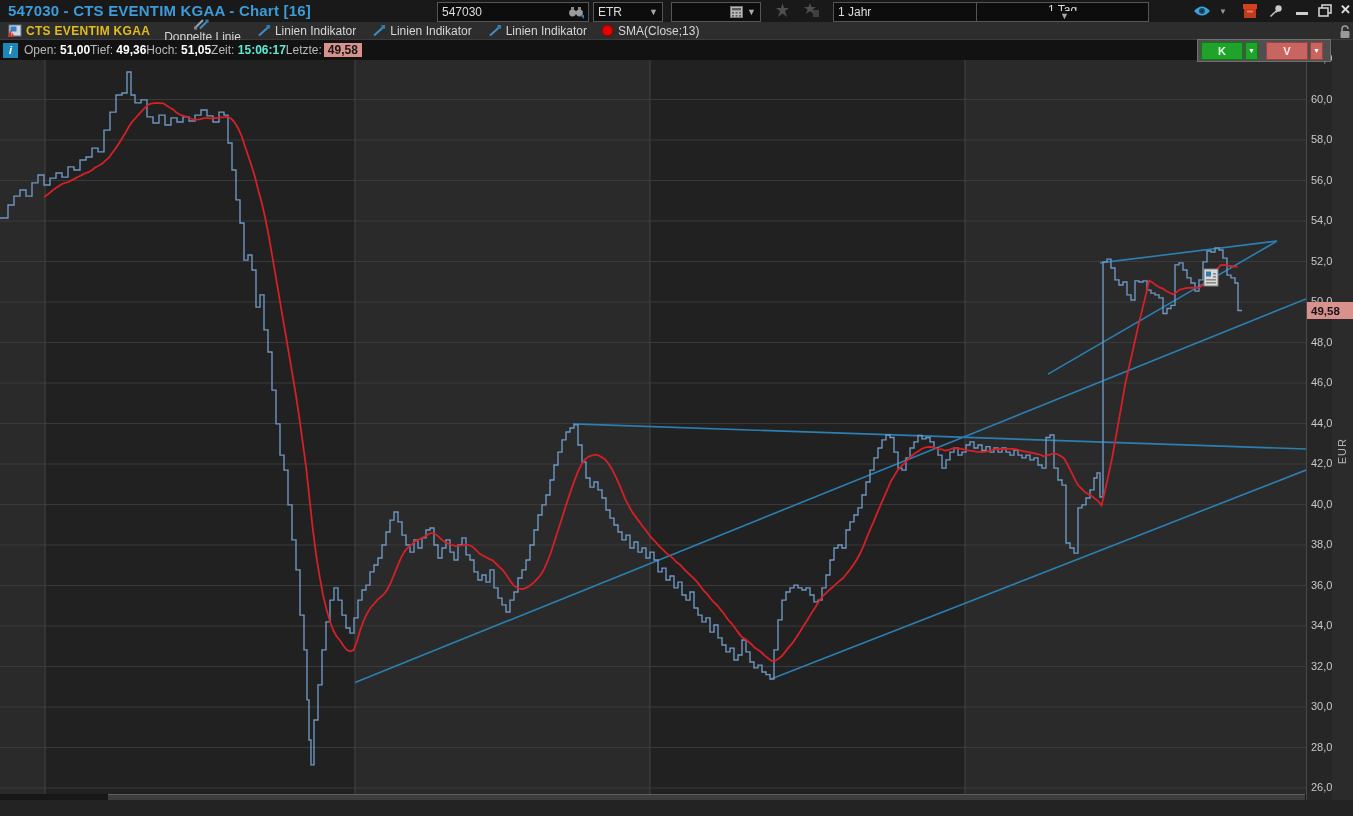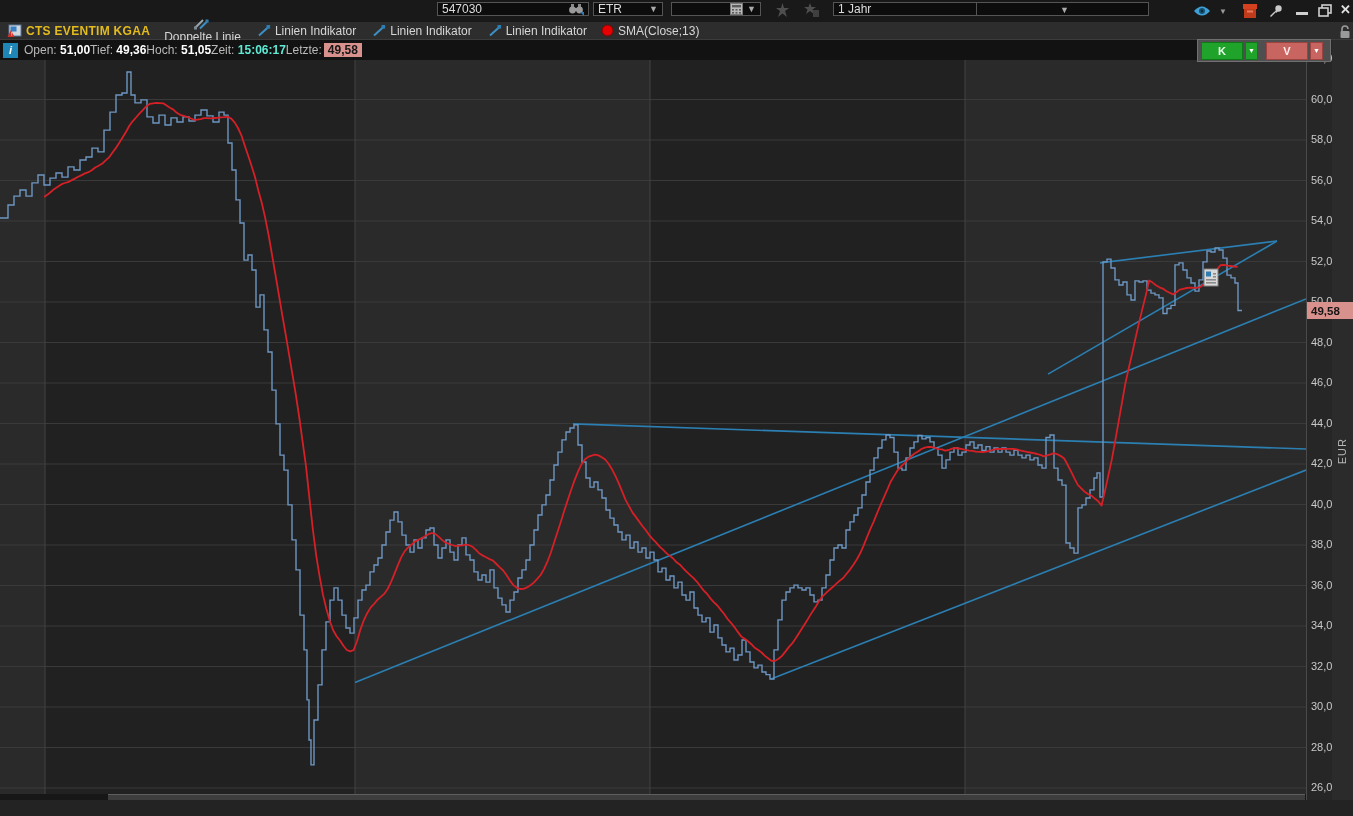--- a/index.html
+++ b/index.html
@@ -1,21 +1,21 @@
 <!DOCTYPE html>
 <html><head>
 <meta charset="utf-8">
 <style>
   html,body{margin:0;padding:0;background:#111;}
   #app{position:relative;width:1353px;height:816px;background:#232323;overflow:hidden;
        font-family:"Liberation Sans",sans-serif;-webkit-font-smoothing:antialiased;}
   
   .titlebar{position:absolute;left:0;top:0;width:1353px;height:22px;background:#191919;}
   .wtitle{position:absolute;left:8px;top:2px;font-size:15px;font-weight:700;color:#3d9bd8;letter-spacing:.2px;}
-  .tbox{position:absolute;top:2px;height:14px;background:#0d0d0d;border:1px solid #555;color:#ddd;
+  .tbox{position:absolute;top:2px;height:20px;background:#0d0d0d;border:1px solid #555;color:#ddd;
         font-size:12px;display:flex;align-items:center;padding:0 4px;box-sizing:border-box;}
   .tbox .lbl{flex:1;white-space:nowrap;overflow:hidden;}
   .caret{color:#aaa;font-size:9px;margin-left:4px;}
   .tb-ic{position:absolute;top:3px;display:flex;align-items:center;justify-content:center;}
   .disabled-ic{opacity:.45;}
   
   .toolbar2{position:absolute;left:0;top:22px;width:1353px;height:18px;background:#2d2d2d;
             border-bottom:1px solid #3c3c3c;display:flex;align-items:center;font-size:12px;color:#d6d6d6;box-sizing:border-box;}
   .t2item{display:flex;align-items:center;margin-left:7px;white-space:nowrap;}
   .t2item .ic{margin-right:4px;display:inline-flex;}
@@ -56,20 +56,21 @@
   .xlab.time{color:#e8e800;}
   .scrollbar{position:absolute;left:0;top:794px;width:1306px;height:6px;background:#171717;z-index:4;}
   .scrollthumb{position:absolute;left:108px;top:0;width:1197px;height:6px;background:#3d3d3d;border-top:1px solid #5e5e5e;box-sizing:border-box;}
 </style>
 </head>
 <body>
 
 <div id="app">
 
   <div class="titlebar">
+    <span class="wtitle">547030 - CTS EVENTIM KGAA - Chart [16]</span>
 
     <div class="tbox" style="left:437px;width:152px;">
       <span class="lbl">547030</span>
       <svg width="16" height="13" viewBox="0 0 16 13">
         <circle cx="4.5" cy="7" r="3.4" fill="#9a9a9a"></circle>
           <circle cx="11.5" cy="7" r="3.4" fill="#9a9a9a"></circle>
         <rect x="6" y="5" width="4" height="3" fill="#9a9a9a"></rect>
         <rect x="3" y="1" width="3" height="3" fill="#8a8a8a"></rect>
           <rect x="10" y="1" width="3" height="3" fill="#8a8a8a"></rect>
         <path d="M12 9 L16 9 L16 13 Z" fill="#2f7cb5"></path>

